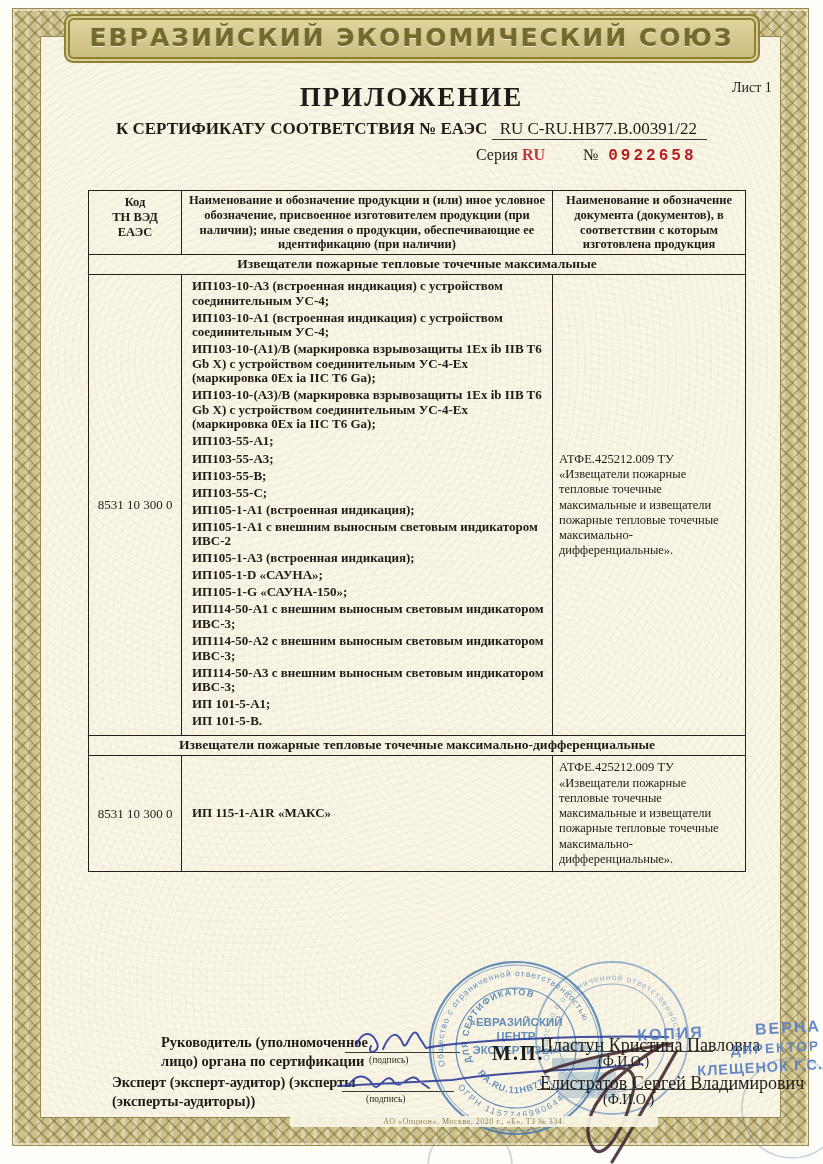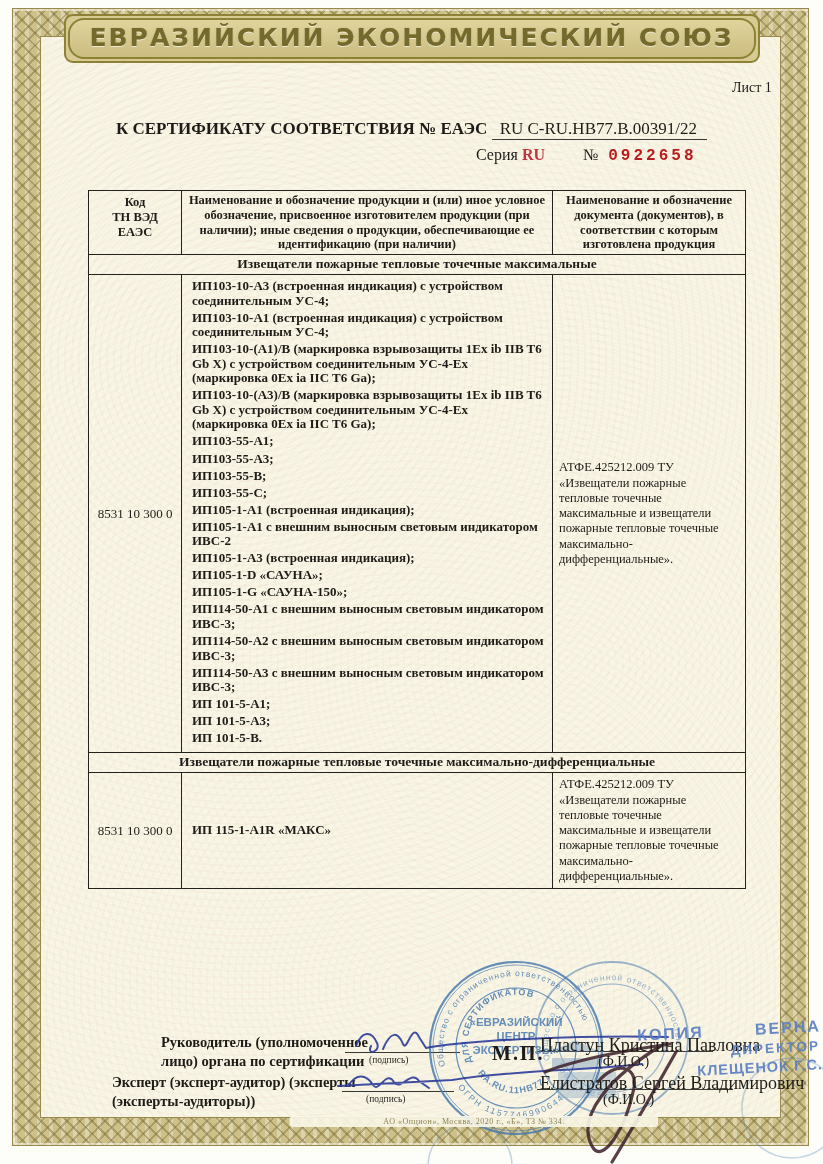--- a/index.html
+++ b/index.html
@@ -18,21 +18,21 @@
     border:1px solid #99894f;
     background-color:#faf6e6;
     background-image:
       repeating-radial-gradient(circle at 28% 30%, rgba(215,165,165,.07) 0 2px, transparent 2px 7px),
       repeating-radial-gradient(circle at 72% 58%, rgba(165,195,165,.06) 0 2px, transparent 2px 7px),
       repeating-radial-gradient(circle at 50% 88%, rgba(200,178,135,.06) 0 2px, transparent 2px 7px);}
 
   
   .banner{position:absolute;left:50%;top:14px;transform:translateX(-50%);
     border:2px solid #8d8136;border-radius:9px;padding:2px;background:#d8cb92;z-index:5;}
-  .banner-in{border:2px solid #8d8136;border-radius:16px;padding:3px 20px 5px;
+  .banner-in{border:2px solid #8d8136;border-radius:6px;padding:3px 20px 5px;
     background:linear-gradient(#e0d49d,#cbbd80);}
   .banner-text{font-family:"DejaVu Sans","Liberation Sans",sans-serif;font-weight:bold;
     font-size:25px;letter-spacing:2px;color:#746a2b;white-space:nowrap;
     text-shadow:0 1px 0 rgba(255,255,255,.65),0 0 1px rgba(90,80,30,.5);}
 
   .sheet{position:absolute;left:732px;top:80px;font-size:14px;z-index:4;}
   .title{position:absolute;left:0;top:82px;width:100%;text-align:center;font-size:27px;
     font-weight:bold;letter-spacing:2px;z-index:4;}
   .certline{position:absolute;left:0;top:119px;width:100%;text-align:center;font-size:17px;z-index:4;}
   .certline .lbl{font-weight:bold;}
@@ -98,20 +98,21 @@
     <div class="inner"></div>
   </div>
 
   <div class="banner">
     <div class="banner-in">
       <div class="banner-text">ЕВРАЗИЙСКИЙ ЭКОНОМИЧЕСКИЙ СОЮЗ</div>
     </div>
   </div>
 
   <div class="sheet">Лист 1</div>
+  <div class="title">ПРИЛОЖЕНИЕ</div>
 
   <div class="certline">
     <span class="lbl">К СЕРТИФИКАТУ СООТВЕТСТВИЯ № ЕАЭС</span>
     <span class="cert-num">RU C-RU.HB77.B.00391/22</span>
   </div>
 
   <div class="seriesline">
     <span>Серия</span>
     <span class="red">RU</span>
     <span class="numsign">№</span>
@@ -142,21 +143,20 @@
           <p>ИП103-55-С;</p>
           <p>ИП105-1-А1 (встроенная индикация);</p>
           <p>ИП105-1-А1 с внешним выносным световым индикатором ИВС-2</p>
           <p>ИП105-1-А3 (встроенная индикация);</p>
           <p>ИП105-1-D «САУНА»;</p>
           <p>ИП105-1-G «САУНА-150»;</p>
           <p>ИП114-50-А1 с внешним выносным световым индикатором ИВС-3;</p>
           <p>ИП114-50-А2 с внешним выносным световым индикатором ИВС-3;</p>
           <p>ИП114-50-А3 с внешним выносным световым индикатором ИВС-3;</p>
           <p>ИП 101-5-А1;</p>
-          <p>ИП 101-5-А3;</p>
           <p>ИП 101-5-В.</p>
         </div>
       <div class="c doc">АТФЕ.425212.009 ТУ «Извещатели пожарные тепловые точечные максимальные и извещатели пожарные тепловые точечные максимально-дифференциальные».</div>
     </div>
 
     <div class="secrow">Извещатели пожарные тепловые точечные максимально-дифференциальные</div>
 
     <div class="trow brow row2">
       <div class="c code">8531 10 300 0</div>
       <div class="c prods">

